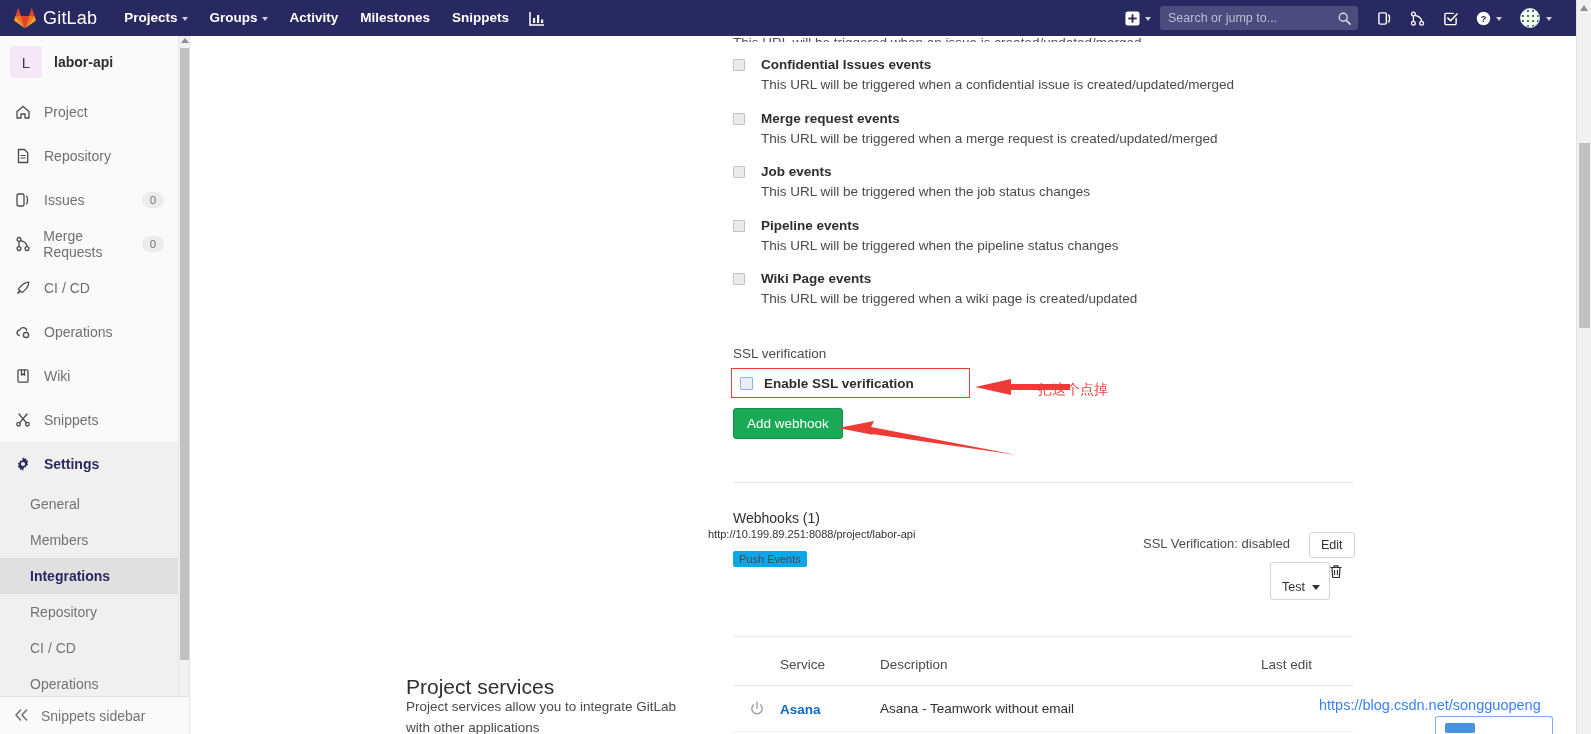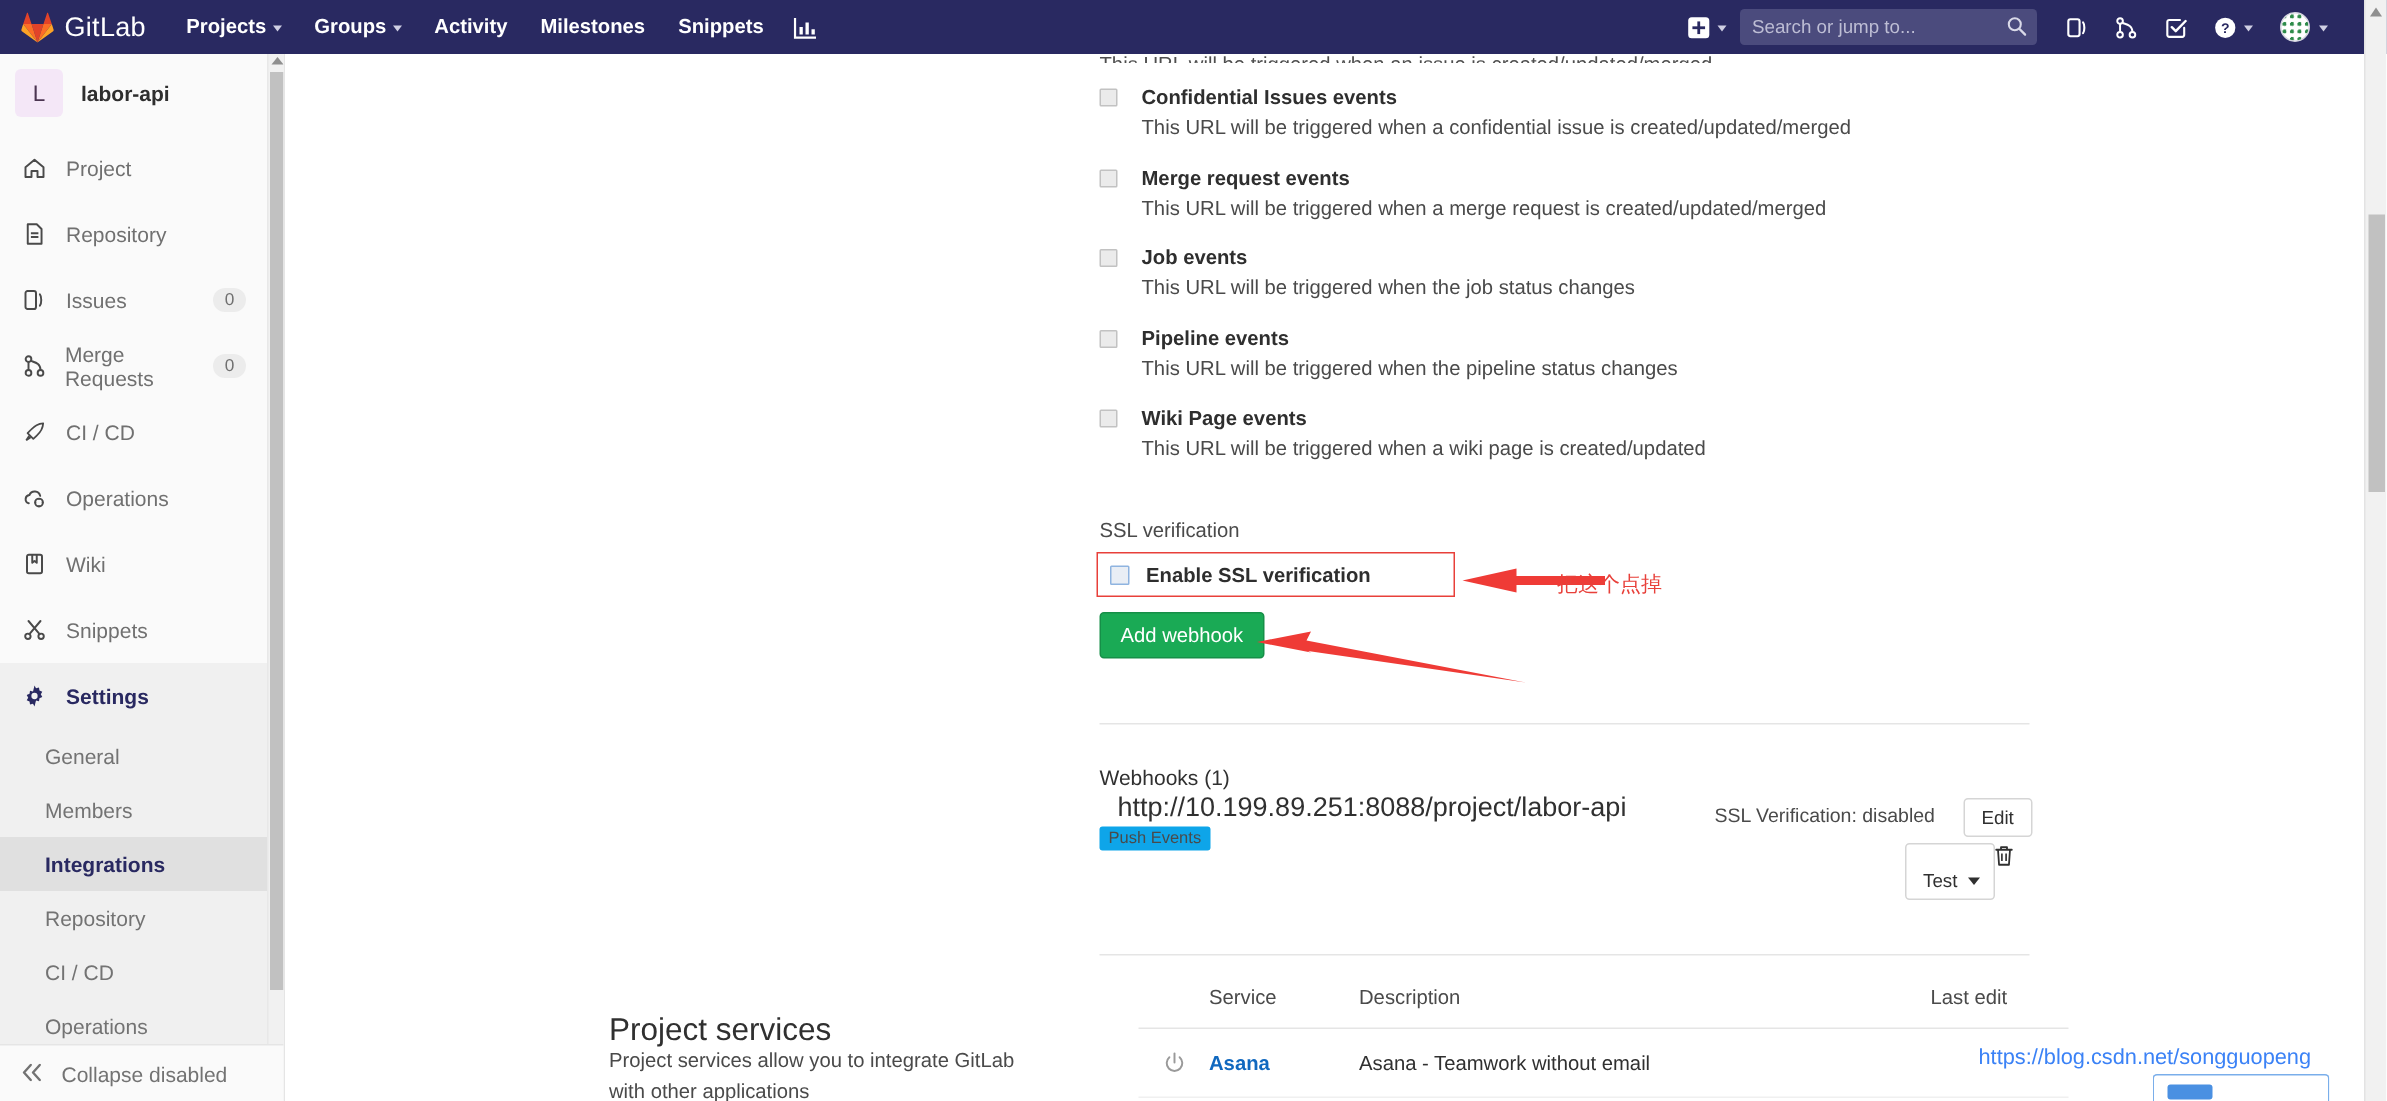--- a/index.html
+++ b/index.html
@@ -213,22 +213,22 @@
   .hr1 {
     position: absolute; left: 543px; top: 446px;
     width: 620px; height: 1px; background: #e5e5e5;
   }
 
   .wh-title {
     position: absolute; left: 543px; top: 454px;
     font-size: 14px; color: #303030; margin-top: 20px;
   }
   .wh-url {
-    position: absolute; left: 555px; top: 492px;
-    font-size: 18px; color: #303030;
+    position: absolute; left: 518px; top: 492px;
+    font-size: 11px; color: #303030;
   }
   .wh-tag {
     position: absolute; left: 543px; top: 515px;
     background: #0ea5e9; color: #4a4a4a;
     font-size: 11px; padding: 2px 6px; border-radius: 2px;
   }
   .wh-ssl {
     position: absolute; left: 953px; top: 500px;
     font-size: 13px; color: #4a4a4a;
   }
@@ -260,21 +260,21 @@
   .ps-title {
     position: absolute; left: 216px; top: 622px;
     font-size: 21px; color: #303030; font-weight: normal;
   }
   .ps-desc {
     position: absolute; left: 216px; top: 660px;
     width: 290px;
     font-size: 13.5px; color: #4a4a4a; line-height: 21px;
   }
 
-  .svc-table { position: absolute; left: 569px; top: 608px; width: 620px; }
+  .svc-table { position: absolute; left: 543px; top: 608px; width: 620px; }
   .svc-head {
     display: flex; height: 42px; align-items: center;
     border-bottom: 1px solid #e5e5e5;
     font-size: 13.5px; color: #4a4a4a;
   }
   .svc-row {
     display: flex; height: 46px; align-items: center;
     border-bottom: 1px solid #f0f0f0;
   }
   .c-ico { width: 47px; display: flex; justify-content: center; color: #9a9a9a; }
@@ -558,21 +558,21 @@
       <i class="sb-up"></i>
       <div class="sb-thumb"></div>
     </div>
 
     <div class="collapse-bar">
       <span>
         <svg width="15" height="12" viewBox="0 0 15 12">
           <path d="M6.5 1L2 6l4.5 5M12.5 1L8 6l4.5 5" stroke="#737373" stroke-width="1.6" fill="none" stroke-linecap="round" stroke-linejoin="round"></path>
         </svg>
       </span>
-      <span>Collapse disabled</span>
+      <span>Snippets sidebar</span>
     </div>
   </div>
 
   <div class="content">
 
     <div class="cut-line">This URL will be triggered when an issue is created/updated/merged</div>
 
     <div class="event-list">
 
       <div class="event-row">

